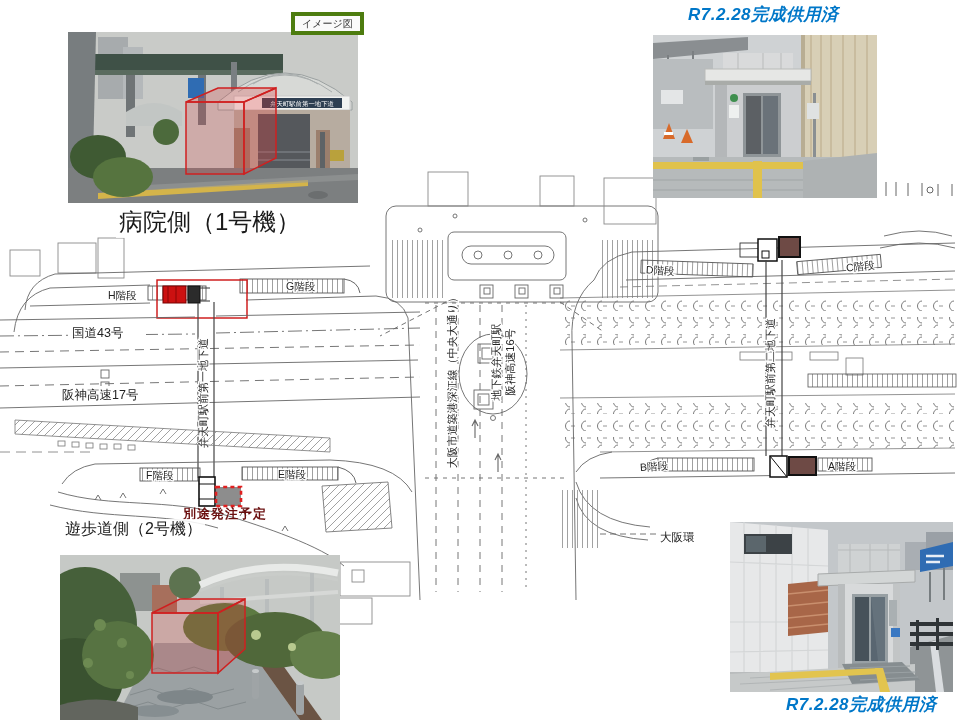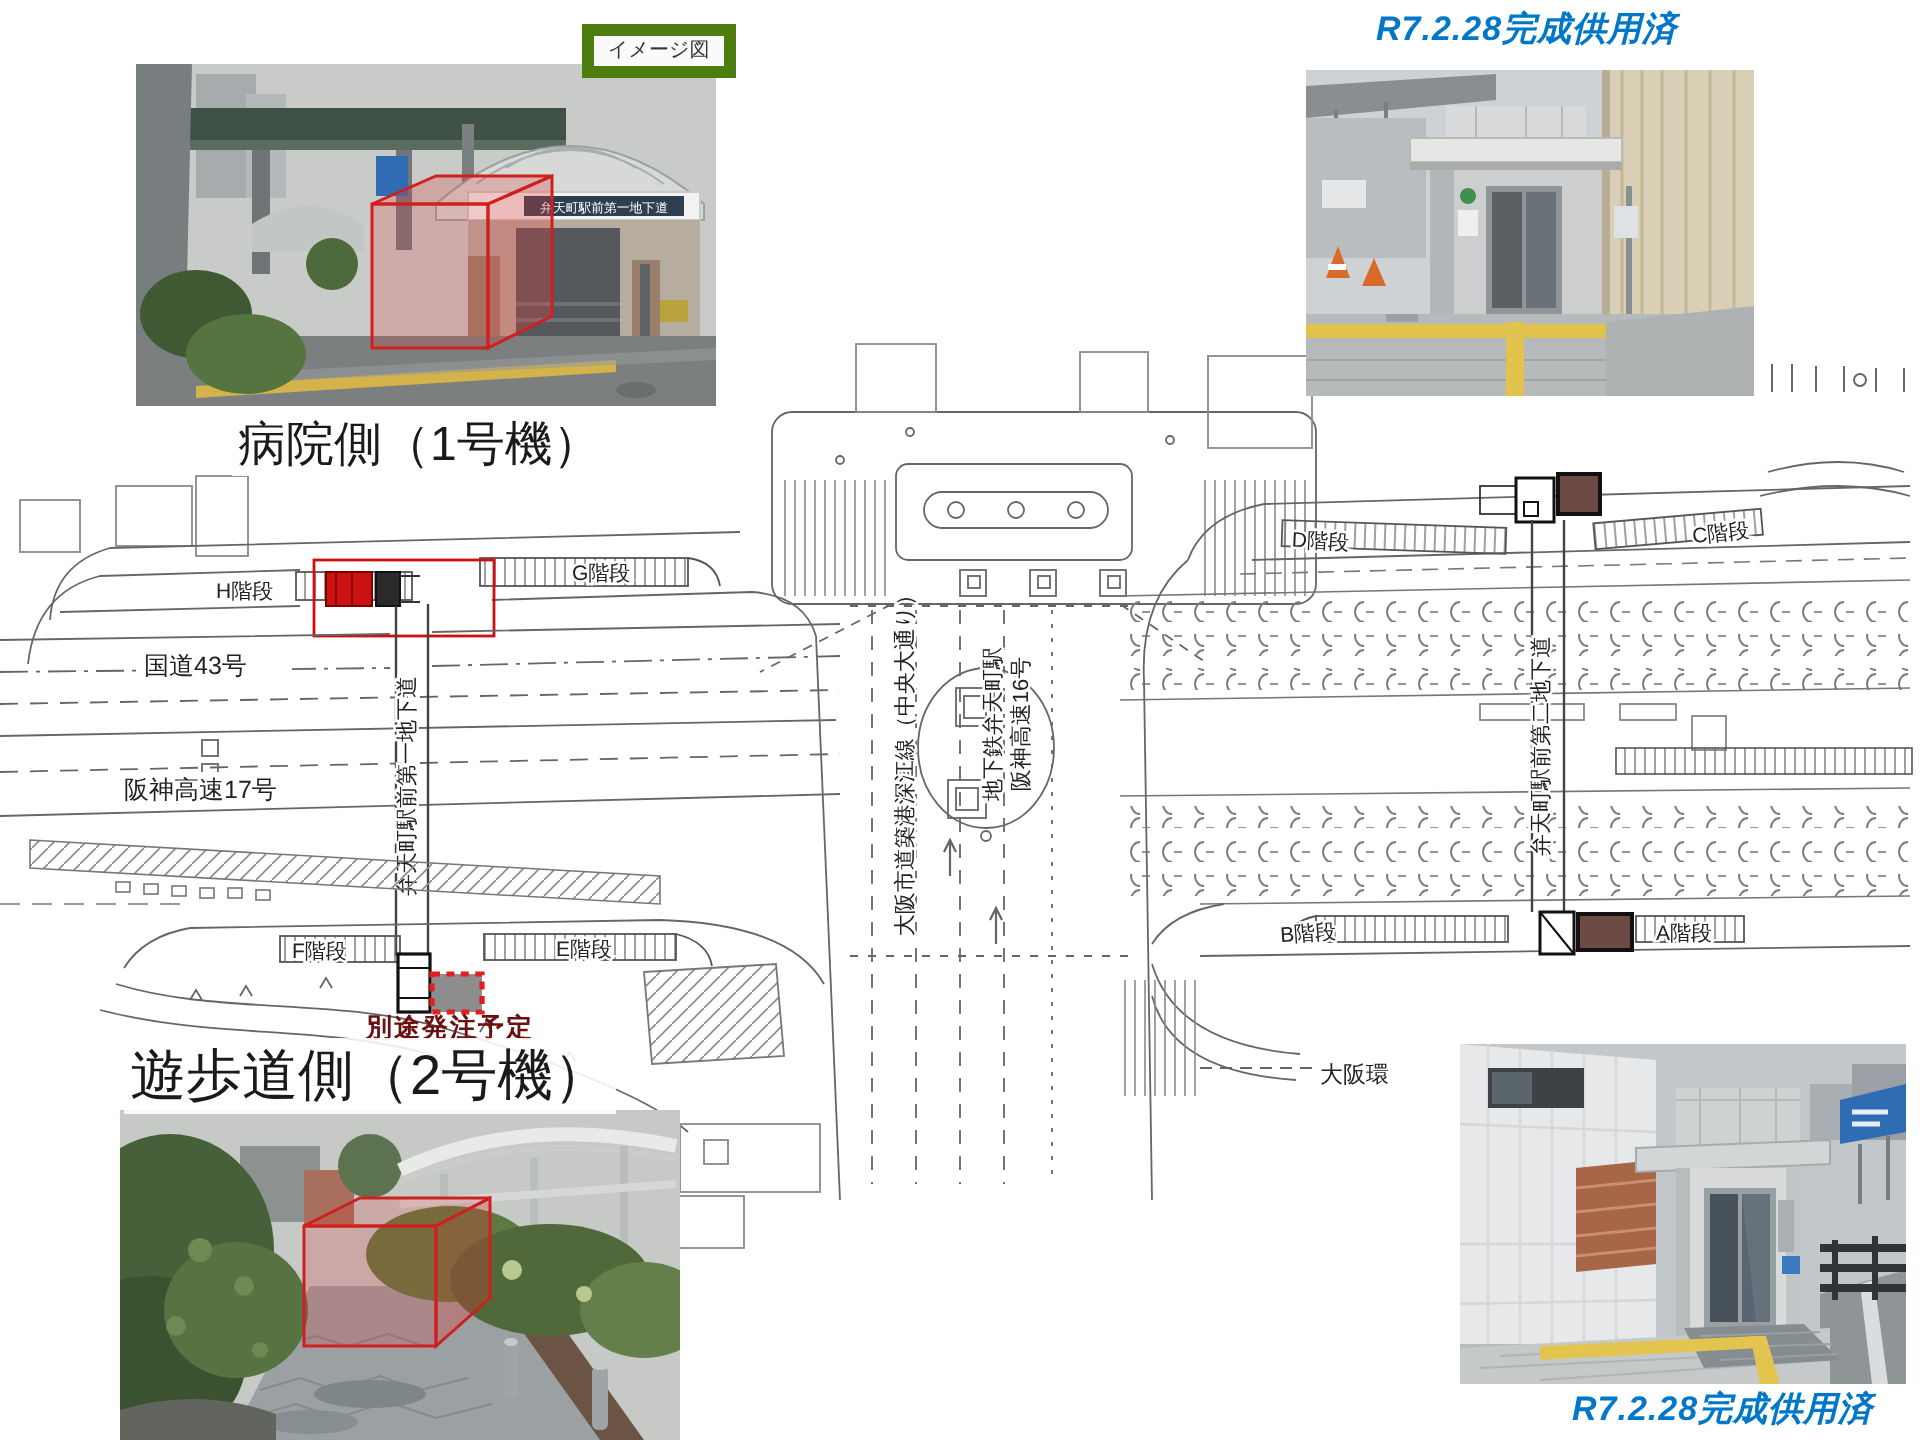--- a/index.html
+++ b/index.html
@@ -10,24 +10,24 @@
   .title{left:398px;top:56px;z-index:6;font-weight:bold;font-size:21px;letter-spacing:7px;color:#111;white-space:nowrap;}
   .title .scale{font-weight:normal;font-size:11.5px;letter-spacing:0;vertical-align:-2px;margin-left:-4px;}
   
   .status{z-index:8;font-weight:bold;font-size:17px;color:#0077C8;white-space:nowrap;letter-spacing:0.5px;font-style:italic;}
   .status.top{left:688px;top:3px;}
   .status.bottom{left:786px;top:693px;}
   
   .caption{z-index:7;white-space:nowrap;background:rgba(255,255,255,0.88);padding:0 3px;color:#1a1a1a;}
   .cap1{left:116px;top:206px;font-size:24px;}
   .cap3{left:637px;top:200px;font-size:21px;}
-  .cap2{left:62px;top:519px;font-size:28px;text-align:right;}
+  .cap2{left:62px;top:519px;font-size:16px;text-align:right;}
   .cap4{left:708px;top:486px;font-size:24px;}
   .pending{left:183px;top:505px;z-index:7;font-size:13px;font-weight:bold;color:#6b1010;letter-spacing:1px;white-space:nowrap;text-align:center;}
-  .imgtag{left:291px;top:12px;z-index:7;font-size:10px;color:#333;background:#fafafa;border:6px solid #4d7c0f;
+  .imgtag{left:291px;top:12px;z-index:7;font-size:10px;color:#333;background:#fafafa;border:4px solid #4d7c0f;
           padding:1px 7px;line-height:13px;white-space:nowrap;}
   
   .photo{z-index:5;overflow:hidden;}
   .photo svg{display:block;}
   .p1{left:68px;top:32px;width:290px;height:171px;}
   .p3{left:653px;top:35px;width:224px;height:163px;}
   .p2{left:60px;top:555px;width:280px;height:165px;}
   .p4{left:730px;top:522px;width:223px;height:170px;}
   
   .plan{left:0;top:0;width:960px;height:720px;z-index:1;}

